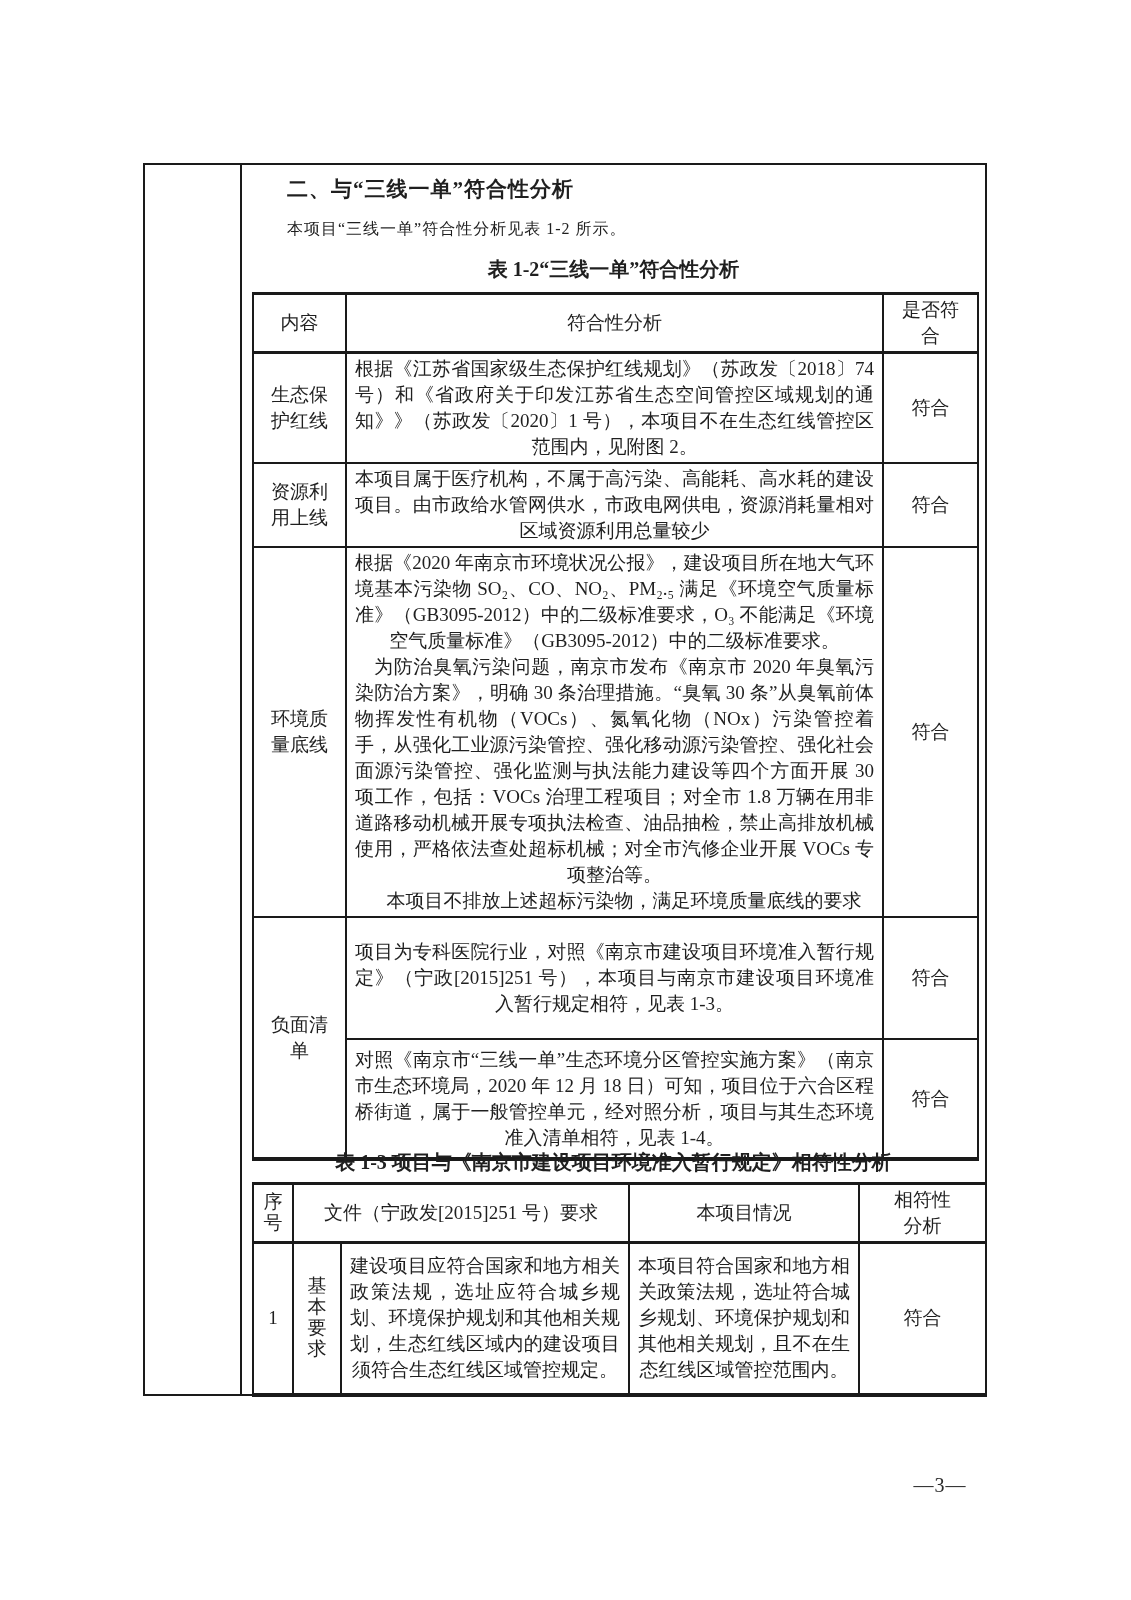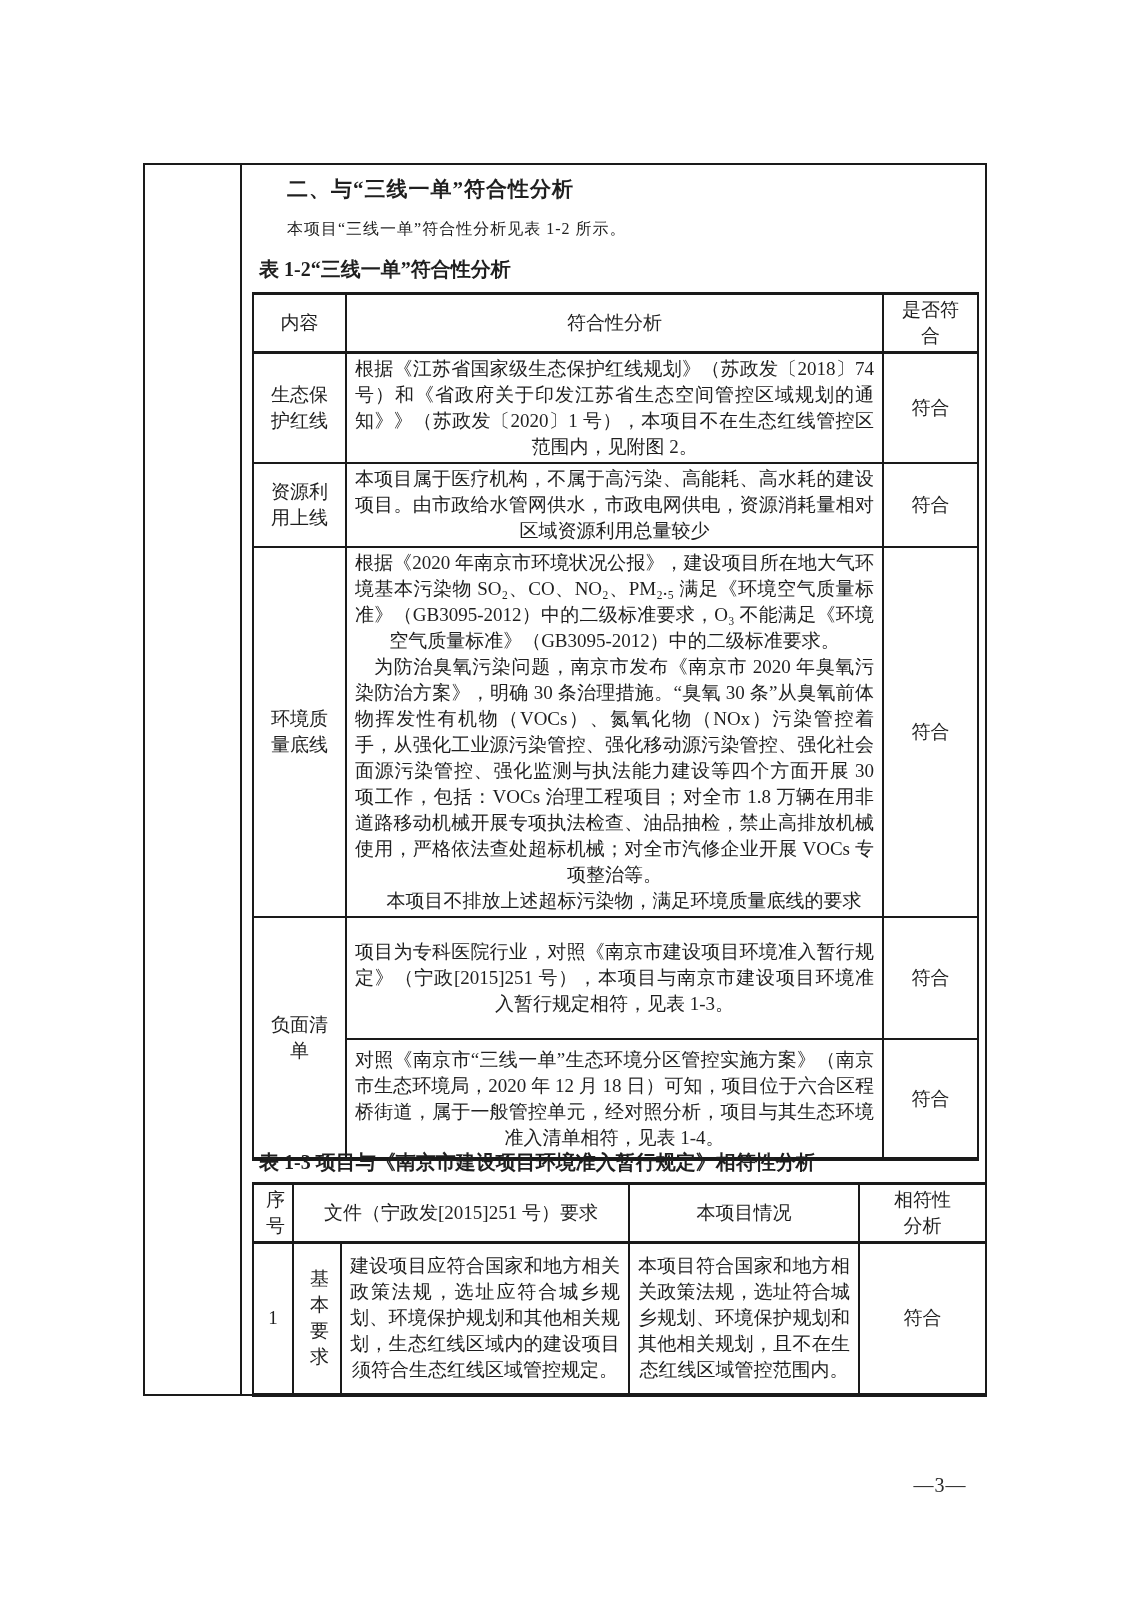--- a/index.html
+++ b/index.html
@@ -21,22 +21,22 @@
   }
   .doc-heading{
     position:absolute;left:47px;top:12px;
     font-size:21px;font-weight:bold;letter-spacing:1px;
   }
   .doc-intro{
     position:absolute;left:47px;top:56px;
     font-size:16px;letter-spacing:1px;
   }
   .caption{
-    position:absolute;left:0;width:100%;text-align:left;
-    font-size:20px;font-weight:bold;padding-left:19px;
+    position:absolute;left:0;width:100%;text-align:center;
+    font-size:20px;font-weight:bold;
   }
   #caption-t12{top:93px;}
   #caption-t13{top:986px;}
   table{
     border-collapse:collapse;table-layout:fixed;
     position:absolute;
   }
   #table-1-2{left:12px;top:129px;width:725px;border-top:3px solid #1a1a1a;border-bottom:4px solid #1a1a1a;}
   #table-1-3{left:12px;top:1019px;width:733px;border-top:3px solid #1a1a1a;border-bottom:4px solid #1a1a1a;}
   th,td{
@@ -49,21 +49,21 @@
   #table-1-2 thead th{border-bottom:3px solid #1a1a1a;}
   #table-1-3 thead th{border-bottom:3px solid #1a1a1a;}
   .c{text-align:center;}
   .just{
     text-align:justify;
     text-align-last:center;
     text-justify:inter-ideograph;
   }
   .indent{text-indent:1em;}
   .w3{display:inline-block;width:62px;line-height:26px;}
-  .w1{display:inline-block;width:24px;line-height:26px;text-align:right;}
+  .w1{display:inline-block;width:24px;line-height:21px;}
   .pagenum{
     position:absolute;left:860px;top:1474px;width:160px;
     text-align:center;font-size:20px;color:#2a2a2a;letter-spacing:1px;
   }
 </style>
 </head>
 <body>
 
 <div class="frame">
   <div class="frame-divider"></div>

